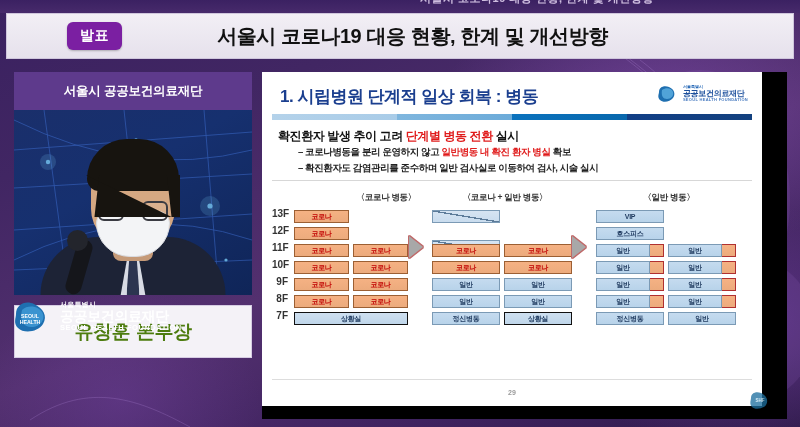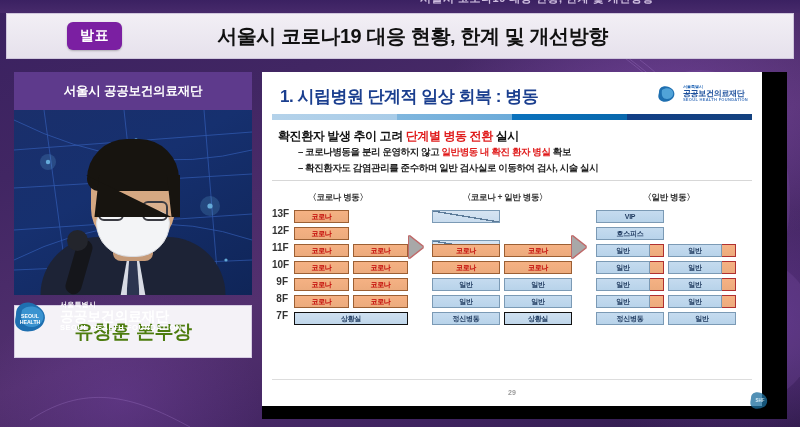--- a/index.html
+++ b/index.html
@@ -242,21 +242,21 @@
     background: #d7d7d7;
   }
 
   
   .diagram { position: absolute; left: 0; top: 112px; width: 500px; height: 190px; }
   .col-head {
     position: absolute;
     font-size: 8.5px; font-weight: 700; color: #333333; letter-spacing: -.3px;
     text-align: center;
   }
-  .ch1 { left: 16px;  top: 8px; width: 120px; }
+  .ch1 { left: 34px;  top: 8px; width: 120px; text-align: right; }
   .ch2 { left: 168px; top: 8px; width: 150px; }
   .ch3 { left: 332px; top: 8px; width: 150px; }
 
   .floors { position: absolute; left: 10px; top: 24px; }
   .flabel {
     position: absolute;
     font-size: 10px; font-weight: 700; color: #333333;
     width: 16px; text-align: right;
   }
 

